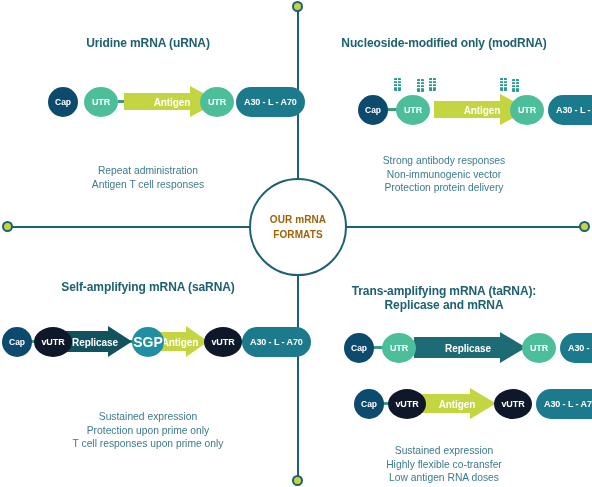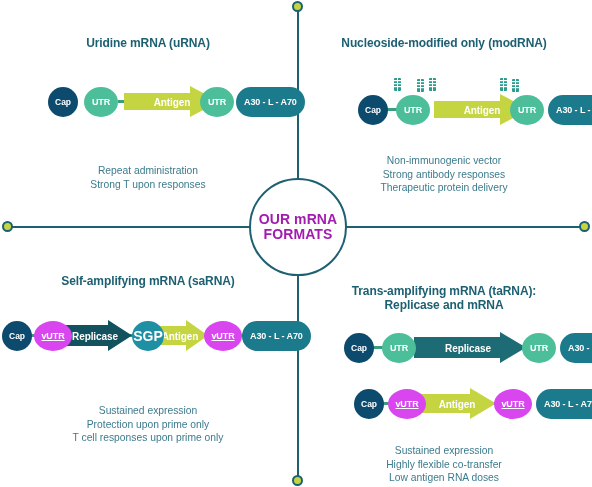--- a/index.html
+++ b/index.html
@@ -61,23 +61,23 @@
     border: 2.5px solid #1d6072;
     background: #ffffff;
     box-sizing: border-box;
     display: flex;
     align-items: center;
     justify-content: center;
     z-index: 5;
   }
   .hub-text {
     text-align: center;
-    color: #a21caf;
+    color: #a16207;
     font-weight: bold;
-    font-size: 14px;
+    font-size: 10px;
     line-height: 15px;
     letter-spacing: 0.1px;
   }
 
   
   .quad {
     position: absolute;
     box-sizing: border-box;
   }
   .q-title {
@@ -91,21 +91,21 @@
   .q-caption {
     color: #3c7b8c;
     font-size: 10.3px;
     line-height: 13.5px;
     text-align: center;
     white-space: nowrap;
   }
 
   .q-tl { left: 0px;   top: 36px;  width: 296px; }
   .q-tr { left: 296px; top: 36px;  width: 296px; }
-  .q-bl { left: 0px;   top: 274px; width: 296px; }
+  .q-bl { left: 0px;   top: 280px; width: 296px; }
   .q-br { left: 296px; top: 284px; width: 296px; }
 
   
   .construct {
     position: relative;
     height: 34px;
   }
   .node {
     position: absolute;
     top: 0;
@@ -127,24 +127,23 @@
     font-size: 8.5px;
   }
   .utr {
     border-radius: 50%;
     background: #4cbf9a;
     width: 34px;
     font-size: 9px;
   }
   .vutr {
     border-radius: 50%;
-    background: #d946ef;
+    background: #0f172a;
     width: 38px;
     font-size: 9px;
-    text-decoration: underline;
   }
   .sgp {
     border-radius: 50%;
     background: #1f8fa4;
     width: 32px;
     font-size: 14px;
   }
   .tail {
     border-radius: 15px;
     background: #1b7a8c;
@@ -209,21 +208,21 @@
         </div>
         <div class="node cap z2" style="left:0px;top:1px;">Cap</div>
         <div class="node utr z2" style="left:36px;top:1px;">UTR</div>
         <div class="node z1" style="left:84px;top:1px;width:80px;color:#ffffff;">Antigen</div>
         <div class="node utr z2" style="left:152px;top:1px;">UTR</div>
         <div class="node tail z2" style="left:188px;top:1px;">A30 - L - A70</div>
       </div>
     </div>
     <div class="q-caption" style="margin-top:32px;">
       <div>Repeat administration</div>
-      <div>Strong T upon responses</div>
+      <div>Antigen T cell responses</div>
     </div>
   </div>
 
   <div class="quad q-tr">
     <div class="q-title">Nucleoside-modified only (modRNA)</div>
     <div style="position:relative;height:46px;margin-top:28px;">
 
       <div class="psi" style="left:98px;top:0px;">
         <svg width="7" height="13" viewBox="0 0 7 13">
           <rect x="0" y="0" width="7" height="13" rx="1" fill="#2a9d8f"></rect>
@@ -279,23 +278,23 @@
           </svg>
         </div>
         <div class="node cap z2" style="left:0px;top:1px;">Cap</div>
         <div class="node utr z2" style="left:38px;top:1px;">UTR</div>
         <div class="node z1" style="left:84px;top:1px;width:80px;color:#ffffff;">Antigen</div>
         <div class="node utr z2" style="left:152px;top:1px;">UTR</div>
         <div class="node tail z2" style="left:190px;top:1px;">A30 - L - A70</div>
       </div>
     </div>
     <div class="q-caption" style="margin-top:30px;">
+      <div>Strong antibody responses</div>
       <div>Non-immunogenic vector</div>
-      <div>Strong antibody responses</div>
-      <div>Therapeutic protein delivery</div>
+      <div>Protection protein delivery</div>
     </div>
   </div>
 
   <div class="quad q-bl">
     <div class="q-title">Self-amplifying mRNA (saRNA)</div>
     <div style="position:relative;height:46px;margin-top:32px;">
       <div class="construct" style="position:absolute;left:2px;top:0;width:290px;">
         <div class="linker" style="left:26px;width:10px;"></div>
         <div class="linker" style="left:70px;width:10px;"></div>
         <div class="linker" style="left:122px;width:12px;"></div>

